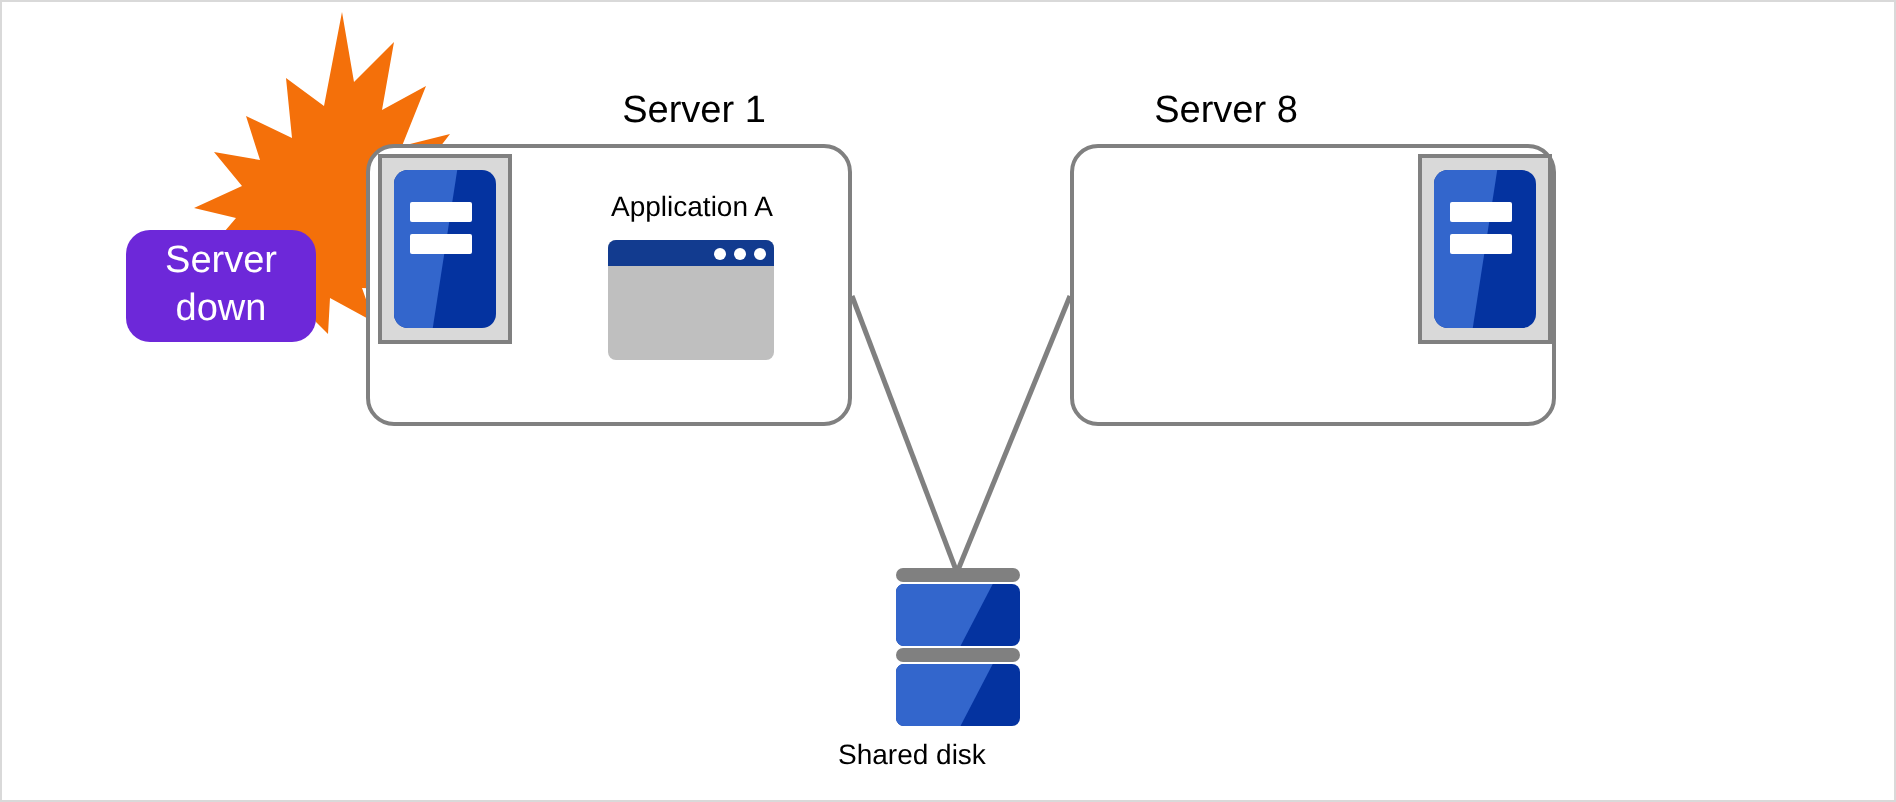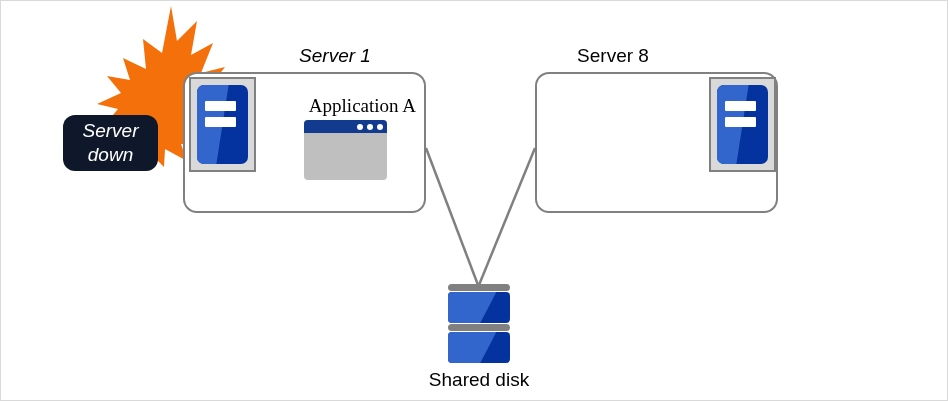--- a/index.html
+++ b/index.html
@@ -23,32 +23,31 @@
 
   
   .node-title {
     font-size: 19px;
     color: #000000;
     white-space: nowrap;
     text-align: center;
     line-height: 1;
   }
   .app-title {
-    font-size: 19px;
-    color: #000000;
-    white-space: nowrap;
-    text-align: right;
-    line-height: 1;
-    font-family: Liberation Serif, serif;
-  }
-  .disk-title {
-    font-size: 19px;
+    font-size: 14px;
     color: #000000;
     white-space: nowrap;
     text-align: center;
+    line-height: 1;
+  }
+  .disk-title {
+    font-size: 14px;
+    color: #000000;
+    white-space: nowrap;
+    text-align: left;
     line-height: 1;
   }
 
   
   .server-box {
     border: 2.5px solid #808080;
     border-radius: 14px;
     background: #ffffff;
     box-sizing: border-box;
   }
@@ -167,26 +166,26 @@
   </svg>
 
   <svg class="overlay" viewBox="0 0 948 401">
     <polygon fill="#f4700a" points="
       170,5 176,40 196,20 190,54 212,42 200,72 224,66 204,92 226,93 201,112
       218,120 192,130 204,144 180,143 186,160 164,148 163,166 145,148 140,163
       130,140 113,150 121,126 100,128 117,108 96,103 120,92 106,75 129,79
       122,57 145,68 142,38 161,52 "></polygon>
   </svg>
 
-  <div class="abs badge" style="left:62px; top:114px; width:95px; height:56px; background:#0f172a;font-style:italic;">
+  <div class="abs badge" style="left:62px; top:114px; width:95px; height:56px; background:#6d28d9;">
     <span>Server</span>
     <span>down</span>
   </div>
 
-  <div class="abs node-title" style="left:284px; top:45px; width:100px;font-style:italic;">Server 1</div>
+  <div class="abs node-title" style="left:296px; top:45px; width:100px;">Server 1</div>
 
   <div class="abs server-box" style="left:182px; top:71px; width:243px; height:141px;"></div>
 
   <div class="abs srv-icon" style="left:188px; top:76px; width:67px; height:95px;">
     <div class="frame"></div>
     <div class="body">
       <div class="lite"></div>
       <div class="bar b1"></div>
       <div class="bar b2"></div>
     </div>

